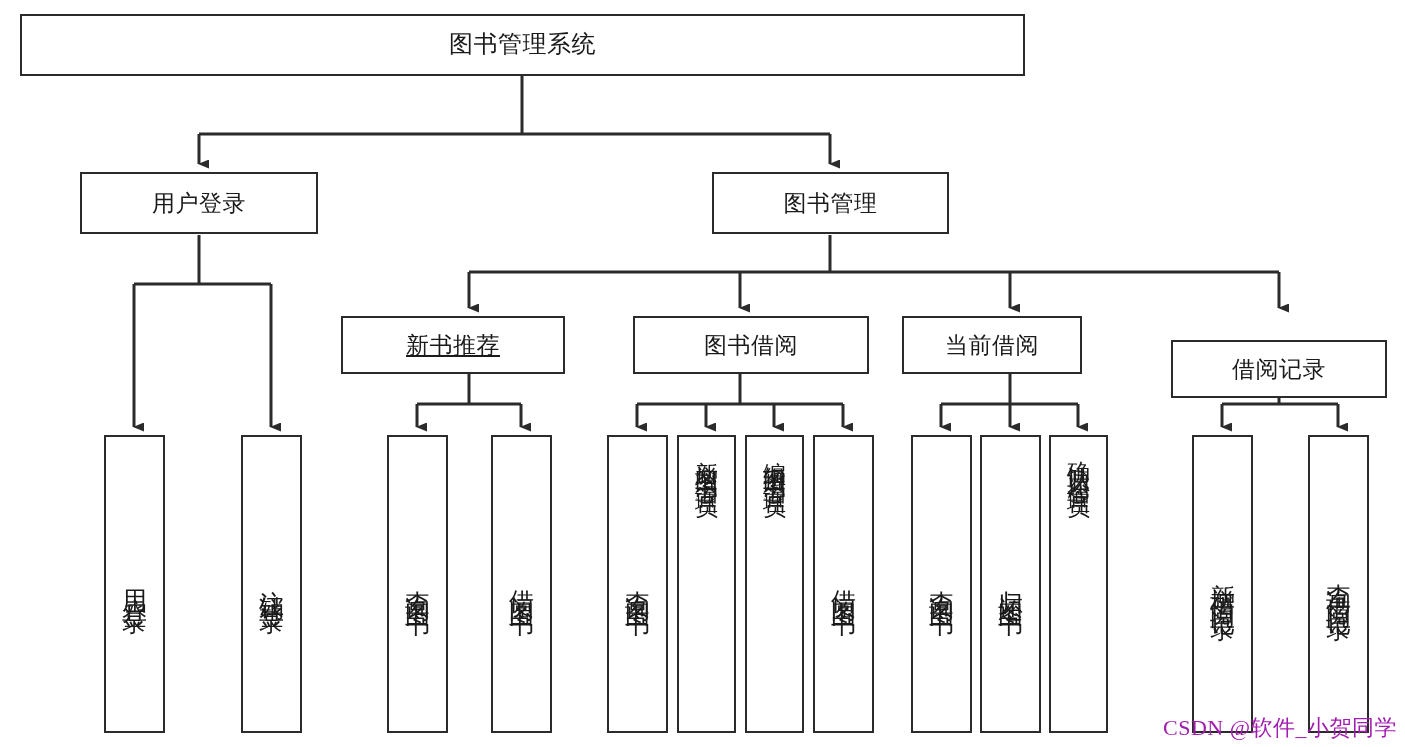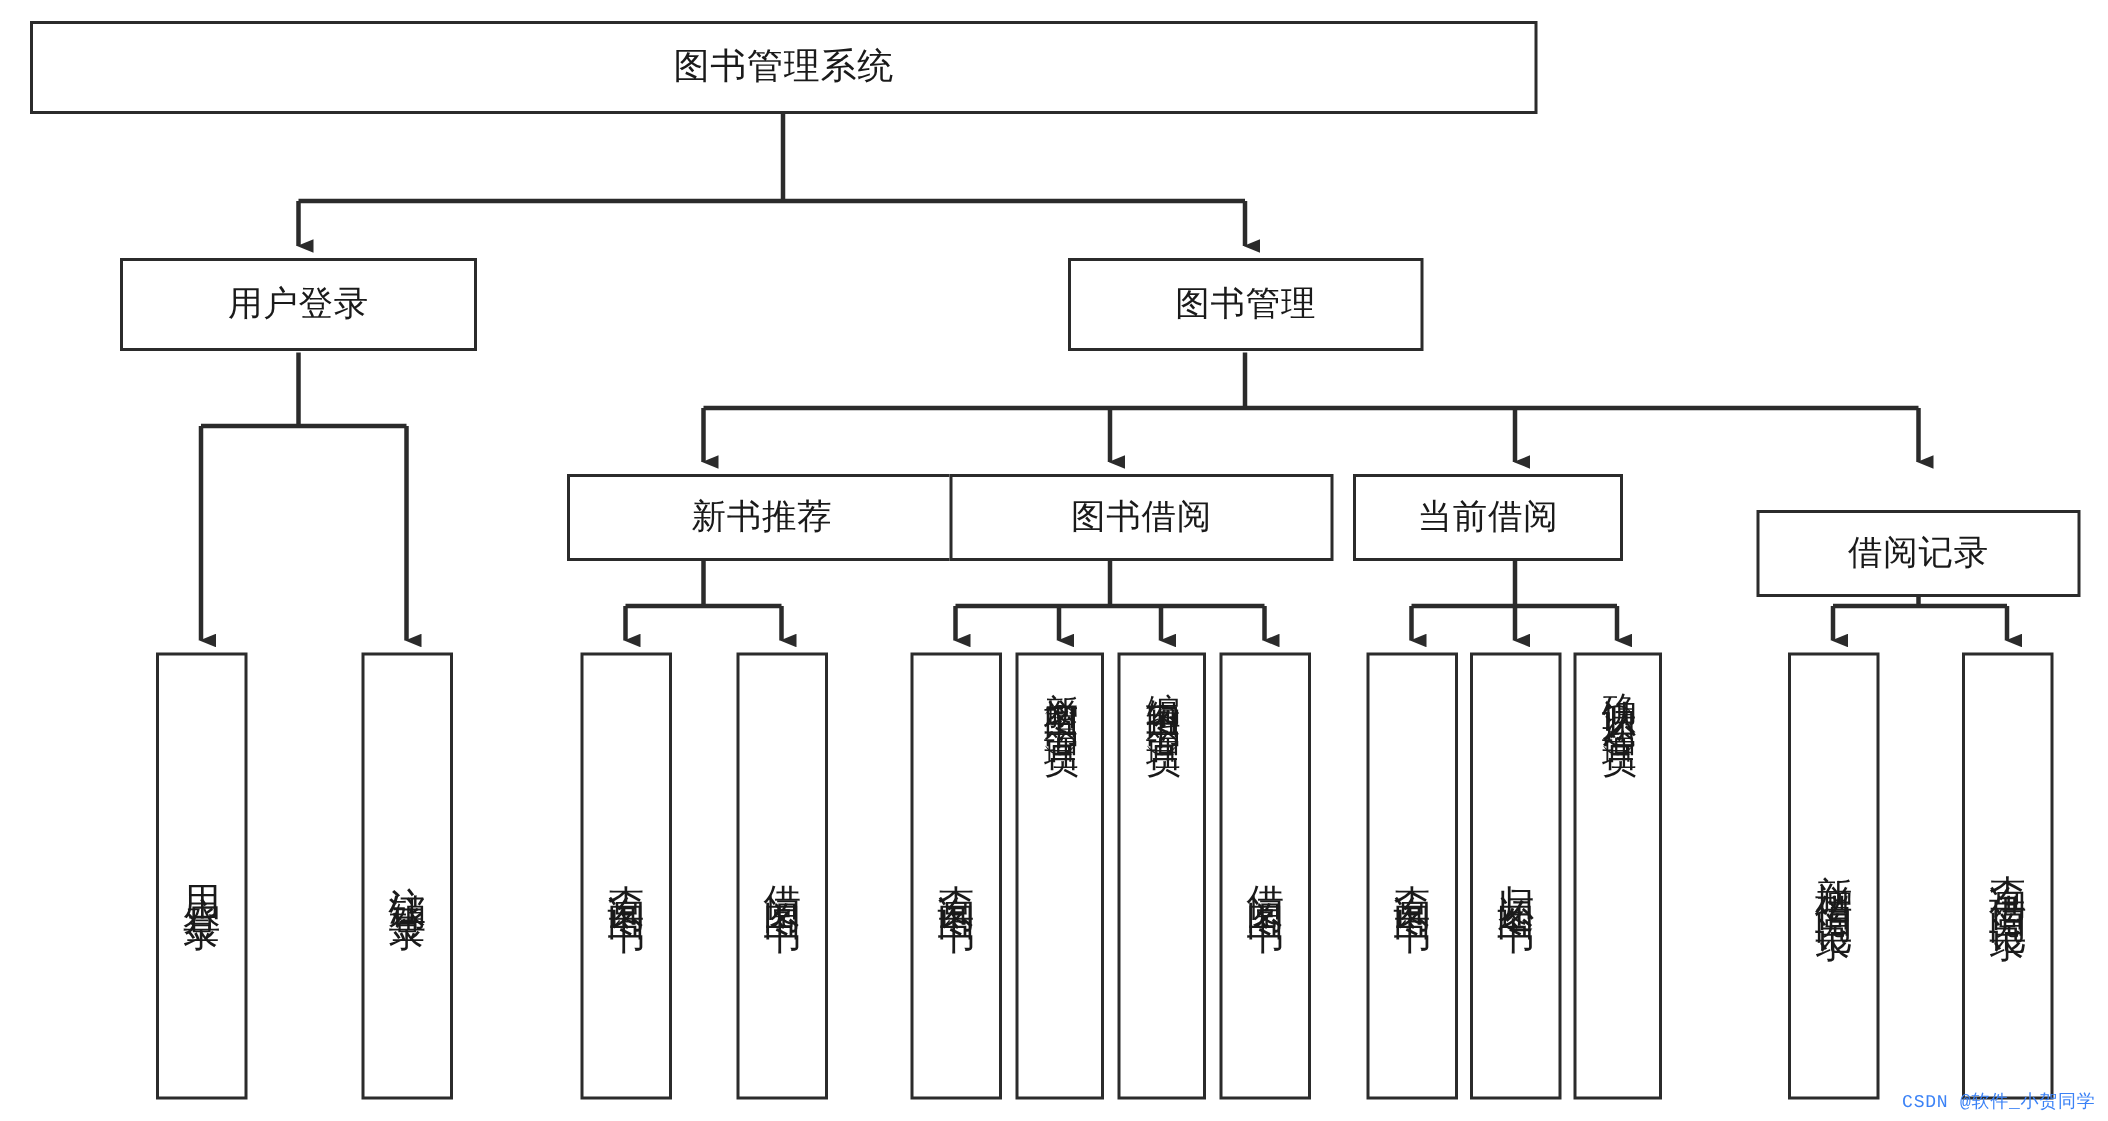--- a/index.html
+++ b/index.html
@@ -70,26 +70,26 @@
     font-size: 23px;
     letter-spacing: 5px;
   }
   .node.vert.top-aligned {
     align-items: flex-start;
   }
   #watermark {
     position: absolute;
     right: 8px;
     bottom: 4px;
-    font-size: 12px;
-    color: #3b82f6;
+    font-size: 22px;
+    color: #a21caf;
     letter-spacing: 0.5px;
     z-index: 5;
     white-space: nowrap;
-    font-family: Liberation Mono, monospace;
+    font-family: Liberation Serif, serif;
   }
 </style>
 </head>
 <body>
 
 <div id="diagram-root">
 
   <svg id="connector-layer" viewBox="0 0 1405 747" width="1405" height="747" xmlns="http://www.w3.org/2000/svg">
     <defs>
       <marker id="arrowhead" markerWidth="9" markerHeight="11" refX="4.5" refY="10" orient="auto" markerUnits="userSpaceOnUse">
@@ -145,25 +145,25 @@
   </div>
 
   <div class="node horiz" style="left:80px; top:172px; width:238px; height:62px;">
     <span class="node-label">用户登录</span>
   </div>
 
   <div class="node horiz" style="left:712px; top:172px; width:237px; height:62px;">
     <span class="node-label">图书管理</span>
   </div>
 
-  <div class="node horiz" style="left:378px; top:316px; width:260px; height:58px;">
+  <div class="node horiz" style="left:341px; top:316px; width:224px; height:58px;text-decoration:underline;">
     <span class="node-label">新书推荐</span>
   </div>
 
-  <div class="node horiz" style="left:633px; top:316px; width:256px; height:58px;">
+  <div class="node horiz" style="left:633px; top:316px; width:236px; height:58px;">
     <span class="node-label">图书借阅</span>
   </div>
 
   <div class="node horiz" style="left:902px; top:316px; width:180px; height:58px;">
     <span class="node-label">当前借阅</span>
   </div>
 
   <div class="node horiz" style="left:1171px; top:316px; width:216px; height:58px;margin-top:24px;">
     <span class="node-label">借阅记录</span>
   </div>

